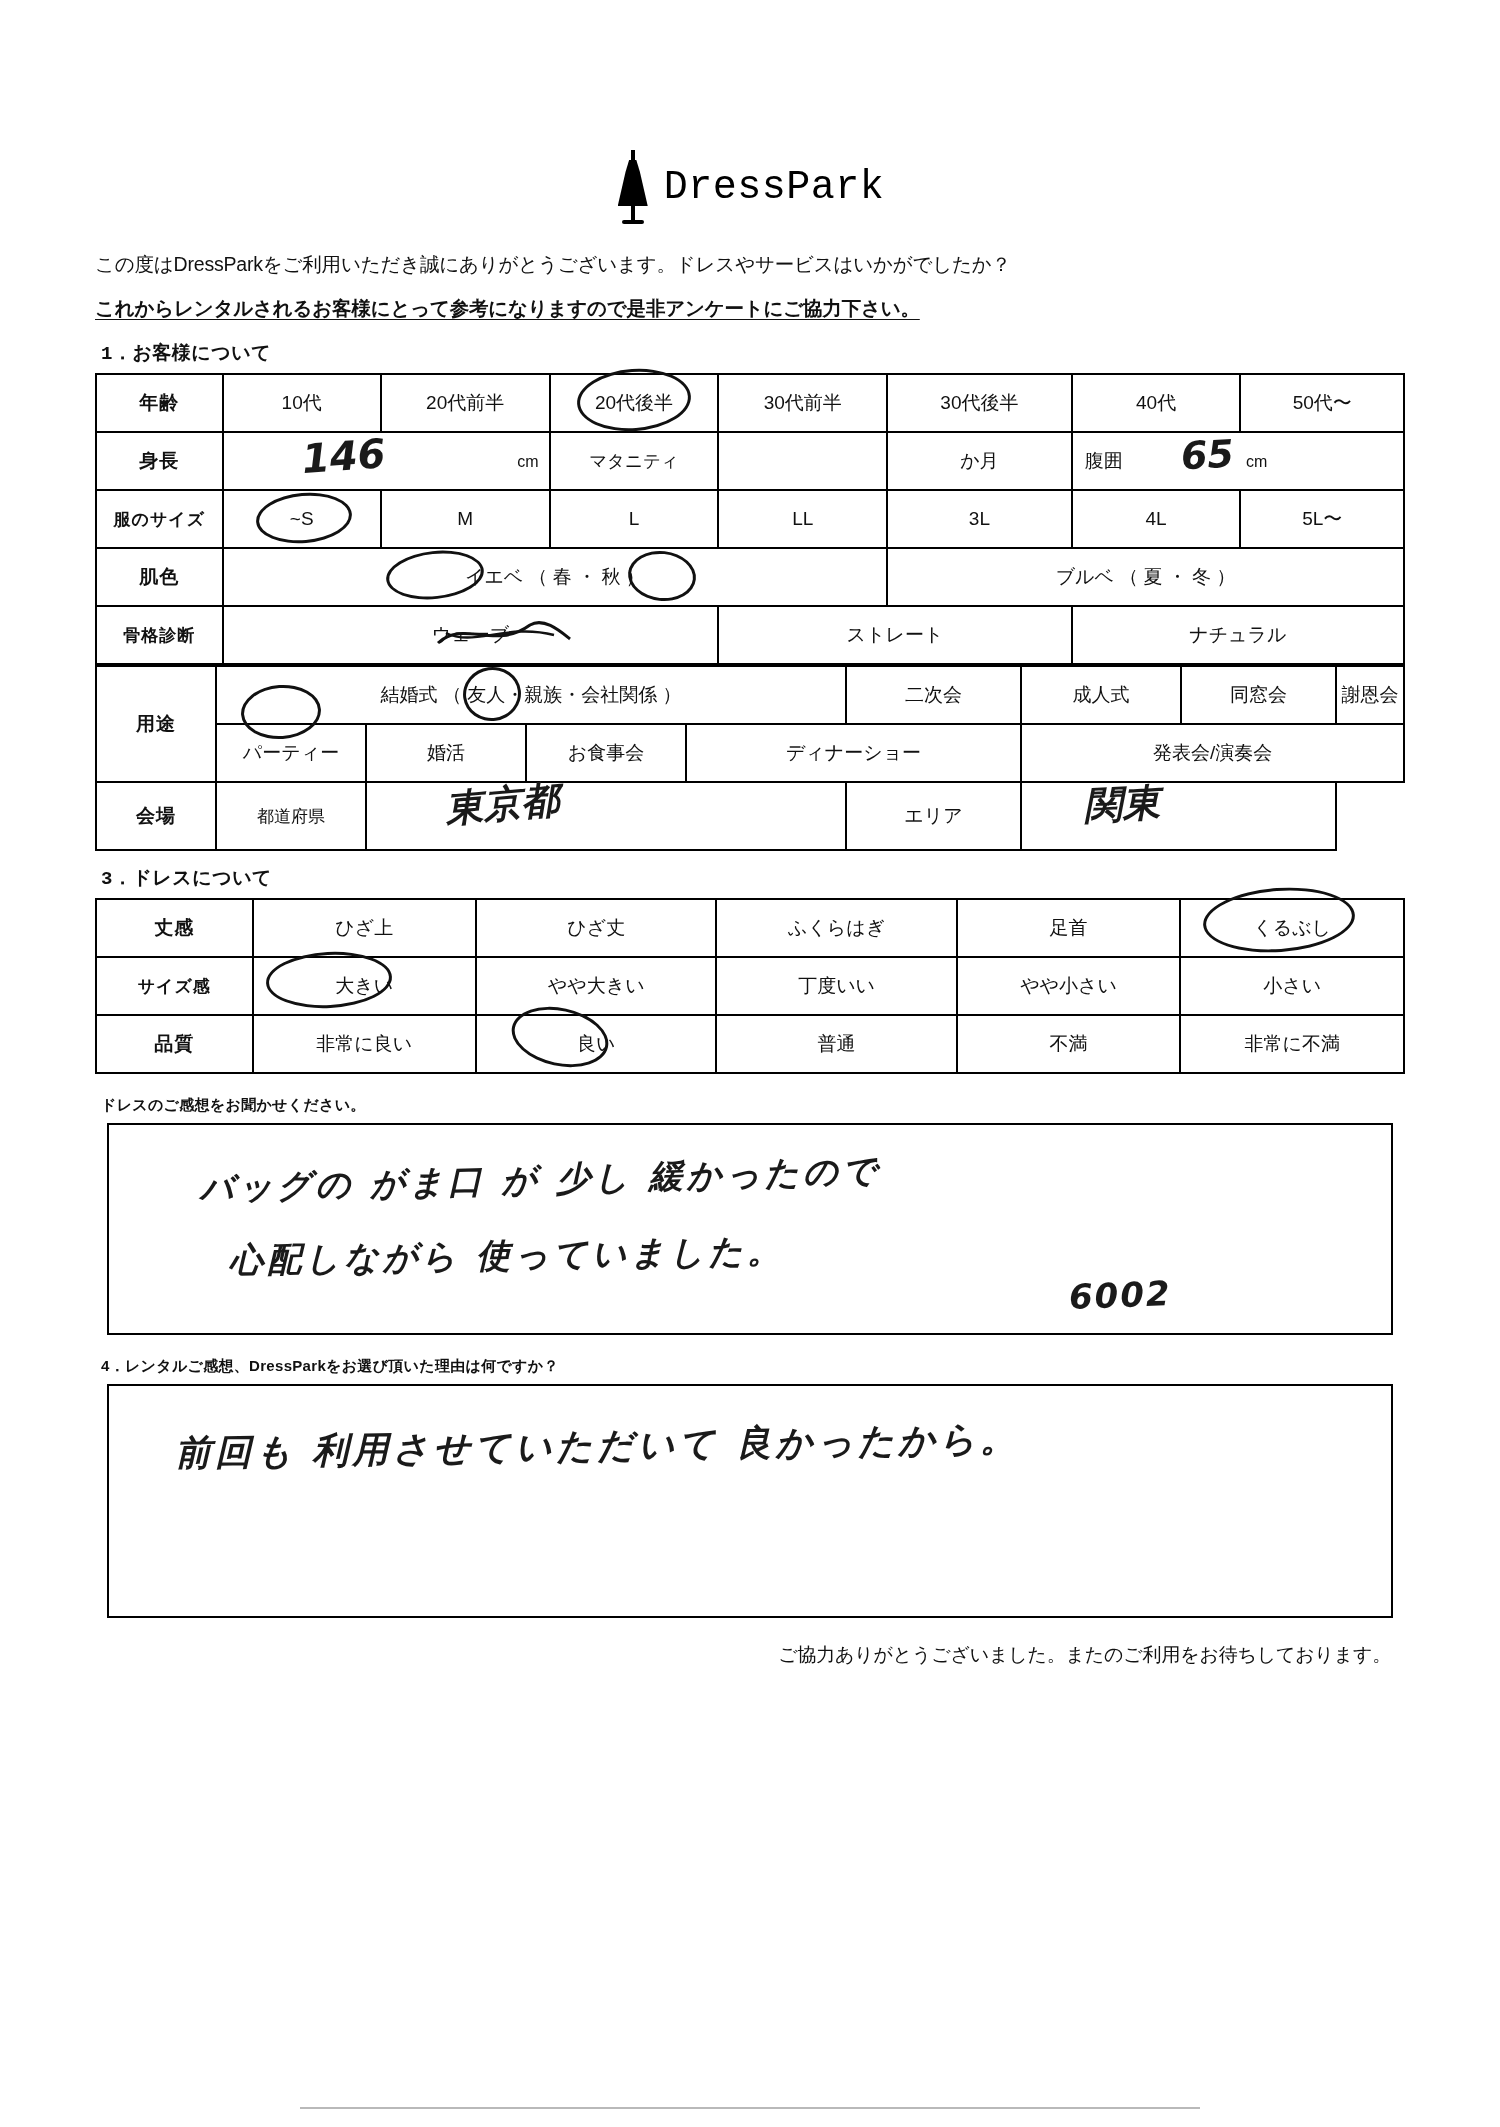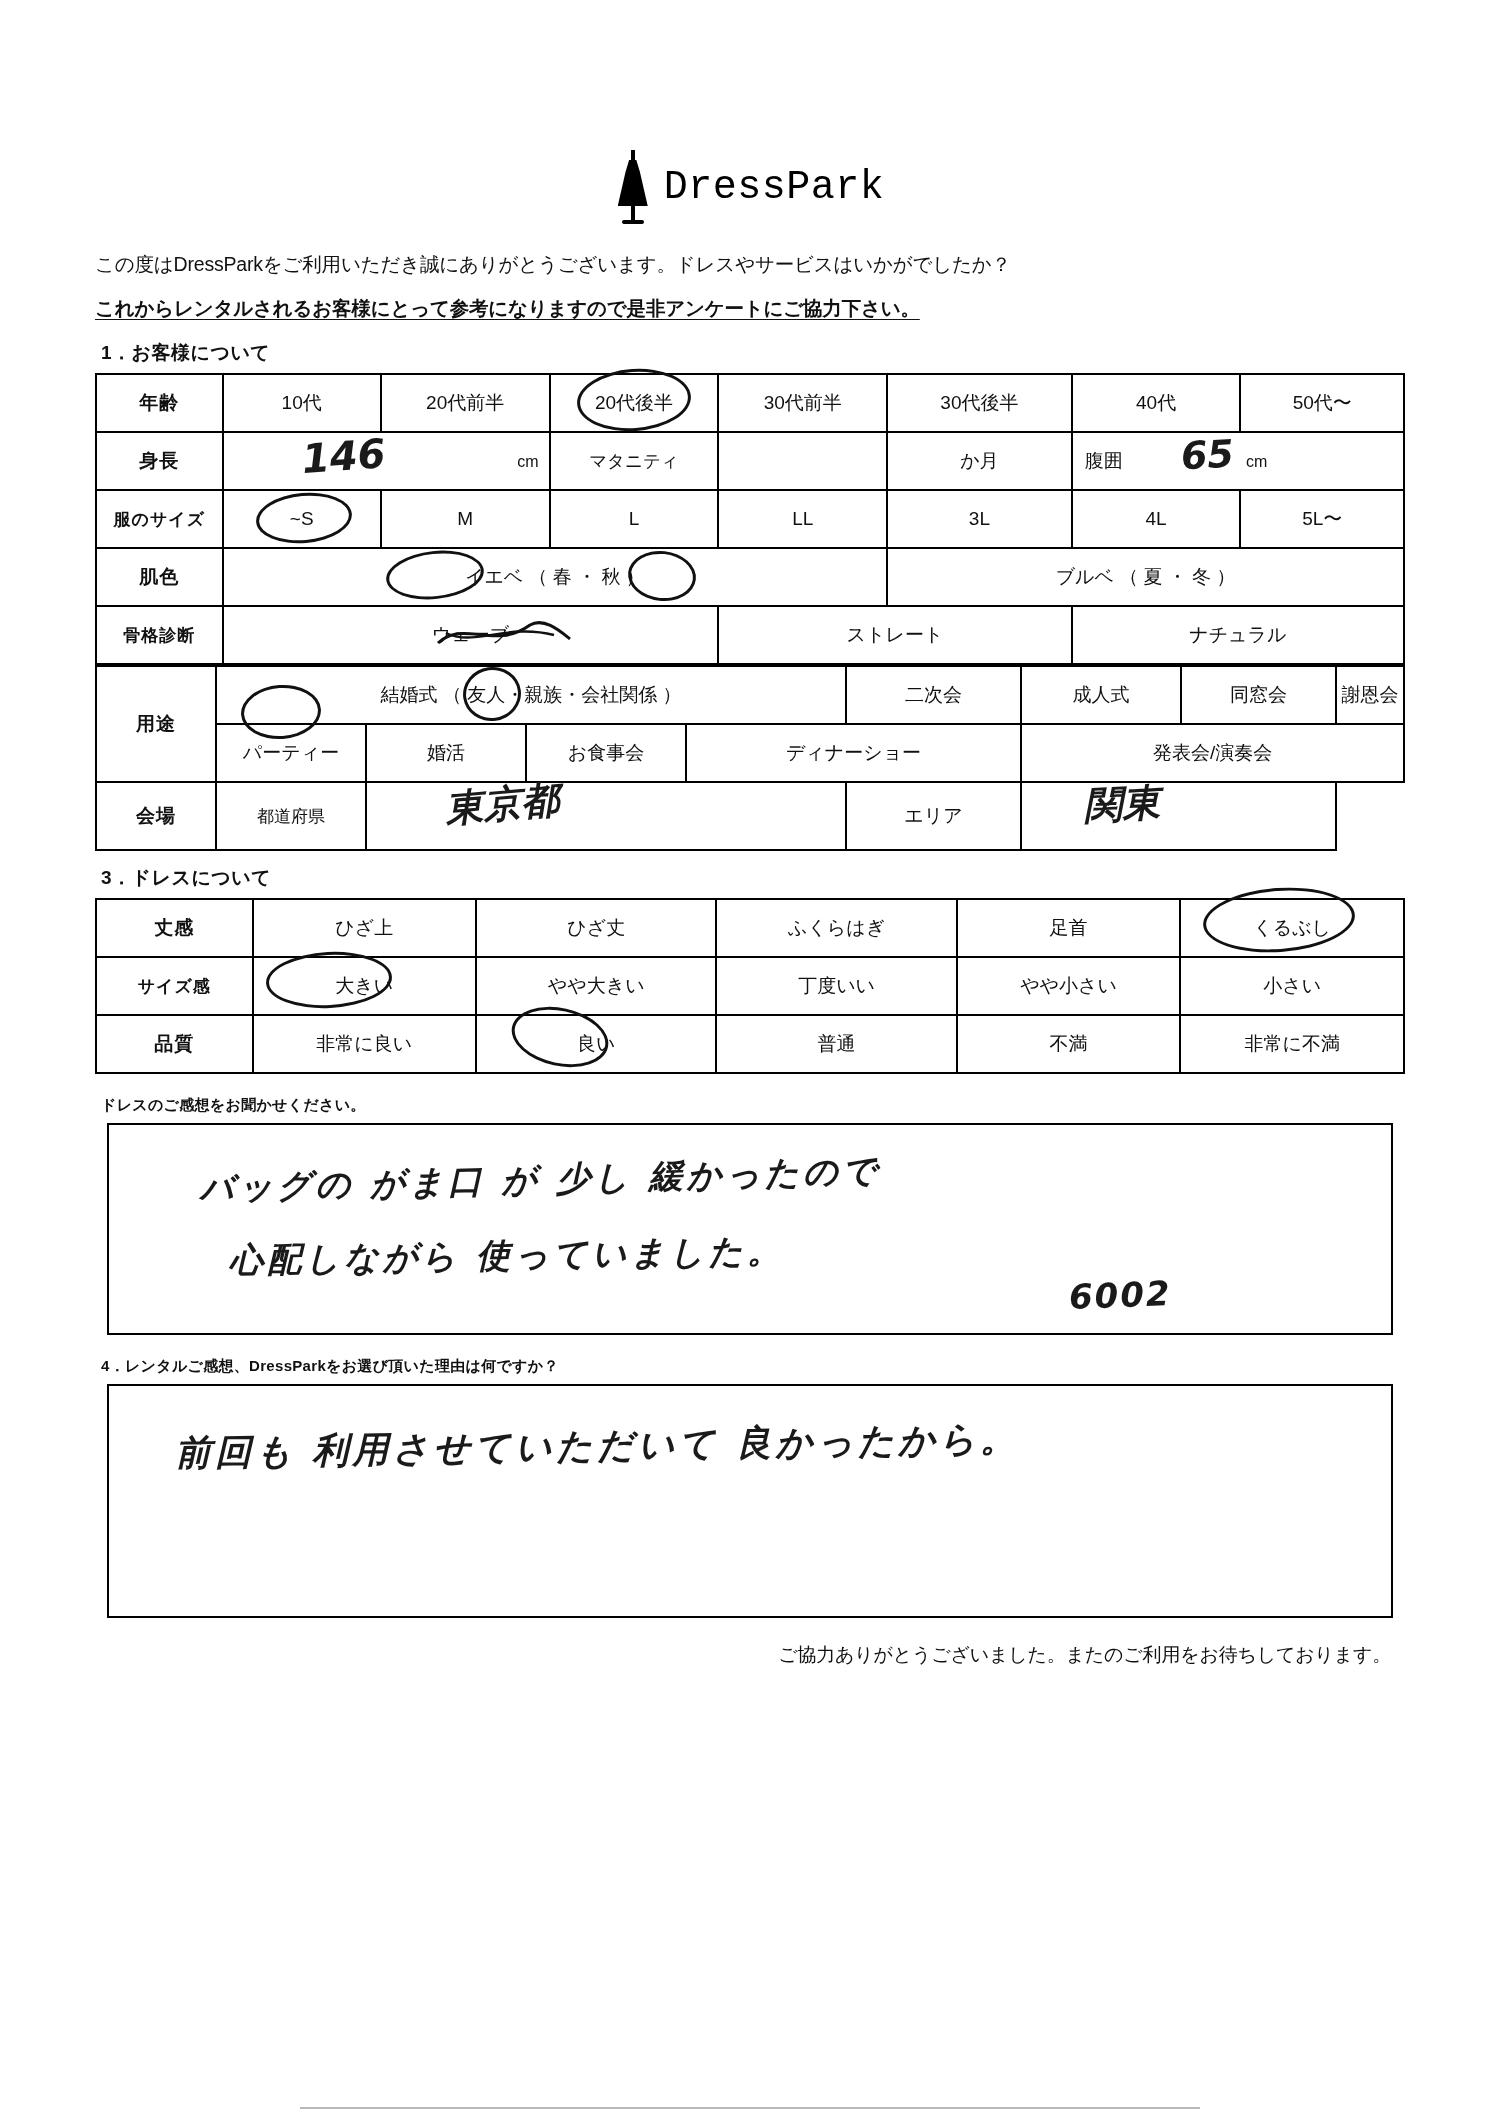--- a/index.html
+++ b/index.html
@@ -81,20 +81,21 @@
     text-decoration: underline;
     text-underline-offset: 4px;
     margin-bottom: 18px;
     letter-spacing: -0.2px;
   }
   .section-title {
     font-size: 19px;
     font-weight: bold;
     margin: 14px 0 7px 6px;
     letter-spacing: 0.5px;
+    font-family: Liberation Mono, monospace;
   }
   
   table.form {
     border-collapse: collapse;
     width: 100%;
     table-layout: fixed;
   }
   table.form td {
     border: 2px solid #000;
     text-align: center;

